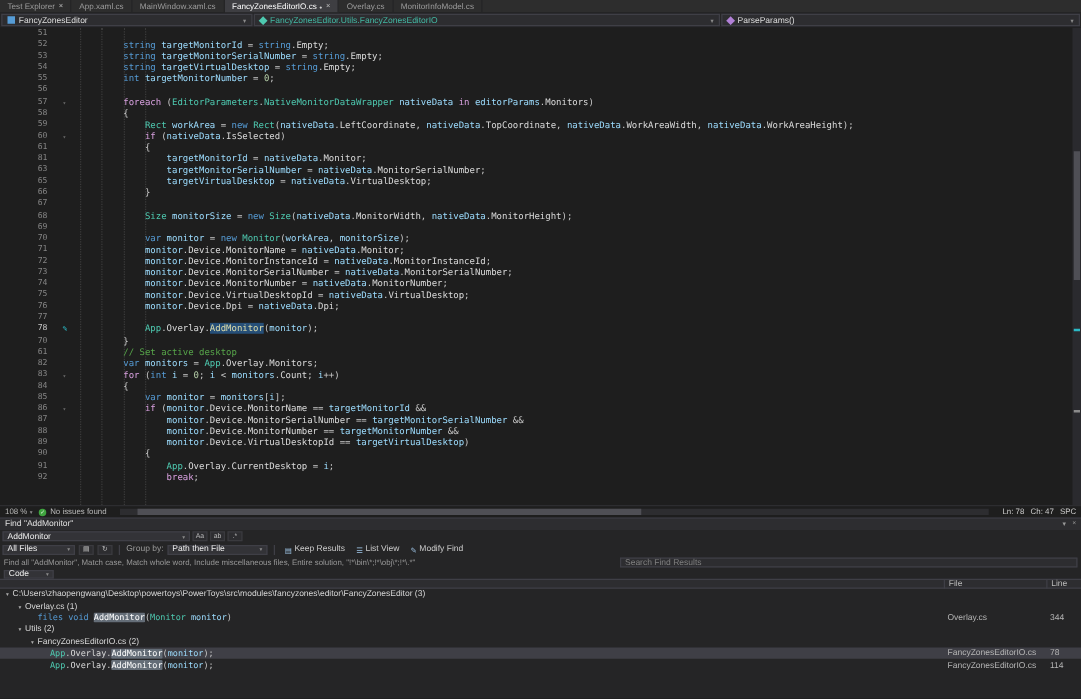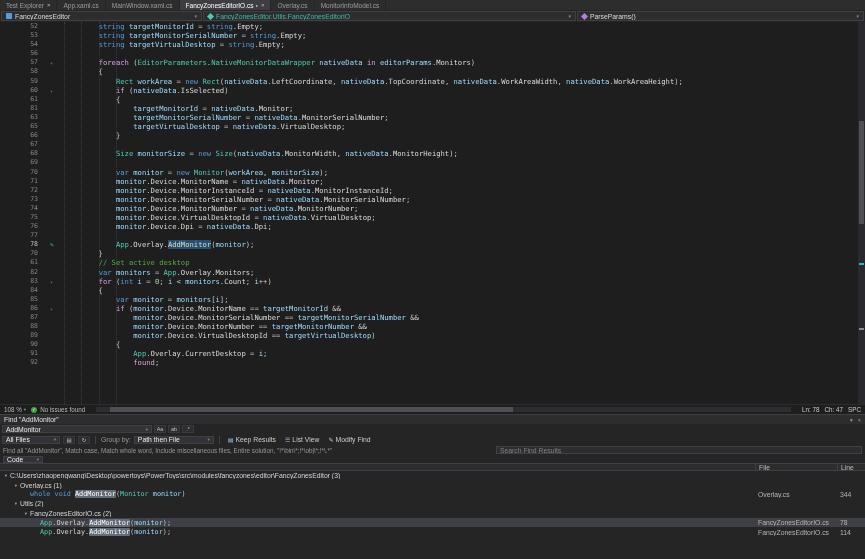--- a/index.html
+++ b/index.html
@@ -143,23 +143,25 @@
       <span class="caret">▾</span>
     </div>
   </div>
 
   <div class="editor">
     <div class="guide" style="left:64px"></div>
     <div class="guide" style="left:81px"></div>
     <div class="guide" style="left:99px"></div>
     <div class="guide" style="left:116px"></div>
     <div id="code-lines">
+        <div class="code-line"><span class="ln">51</span><span class="lmargin"></span><span class="codetxt"></span></div>
         <div class="code-line"><span class="ln">52</span><span class="lmargin"></span><span class="codetxt"><span class="tok-p">        </span><span class="tok-k">string</span><span class="tok-p"> </span><span class="tok-v">targetMonitorId</span><span class="tok-p"> = </span><span class="tok-k">string</span><span class="tok-p">.</span><span class="tok-mem">Empty</span><span class="tok-p">;</span></span></div>
         <div class="code-line"><span class="ln">53</span><span class="lmargin"></span><span class="codetxt"><span class="tok-p">        </span><span class="tok-k">string</span><span class="tok-p"> </span><span class="tok-v">targetMonitorSerialNumber</span><span class="tok-p"> = </span><span class="tok-k">string</span><span class="tok-p">.</span><span class="tok-mem">Empty</span><span class="tok-p">;</span></span></div>
         <div class="code-line"><span class="ln">54</span><span class="lmargin"></span><span class="codetxt"><span class="tok-p">        </span><span class="tok-k">string</span><span class="tok-p"> </span><span class="tok-v">targetVirtualDesktop</span><span class="tok-p"> = </span><span class="tok-k">string</span><span class="tok-p">.</span><span class="tok-mem">Empty</span><span class="tok-p">;</span></span></div>
+        <div class="code-line"><span class="ln">55</span><span class="lmargin"></span><span class="codetxt"><span class="tok-p">        </span><span class="tok-k">int</span><span class="tok-p"> </span><span class="tok-v">targetMonitorNumber</span><span class="tok-p"> = </span><span class="tok-n">0</span><span class="tok-p">;</span></span></div>
         <div class="code-line"><span class="ln">56</span><span class="lmargin"></span><span class="codetxt"></span></div>
         <div class="code-line"><span class="ln">57</span><span class="lmargin"><span class="fold">▾</span></span><span class="codetxt"><span class="tok-p">        </span><span class="tok-ctl">foreach</span><span class="tok-p"> (</span><span class="tok-t">EditorParameters</span><span class="tok-p">.</span><span class="tok-t">NativeMonitorDataWrapper</span><span class="tok-p"> </span><span class="tok-v">nativeData</span><span class="tok-p"> </span><span class="tok-ctl">in</span><span class="tok-p"> </span><span class="tok-v">editorParams</span><span class="tok-p">.</span><span class="tok-mem">Monitors</span><span class="tok-p">)</span></span></div>
         <div class="code-line"><span class="ln">58</span><span class="lmargin"></span><span class="codetxt"><span class="tok-p">        {</span></span></div>
         <div class="code-line"><span class="ln">59</span><span class="lmargin"></span><span class="codetxt"><span class="tok-p">            </span><span class="tok-t">Rect</span><span class="tok-p"> </span><span class="tok-v">workArea</span><span class="tok-p"> = </span><span class="tok-k">new</span><span class="tok-p"> </span><span class="tok-t">Rect</span><span class="tok-p">(</span><span class="tok-v">nativeData</span><span class="tok-p">.</span><span class="tok-mem">LeftCoordinate</span><span class="tok-p">, </span><span class="tok-v">nativeData</span><span class="tok-p">.</span><span class="tok-mem">TopCoordinate</span><span class="tok-p">, </span><span class="tok-v">nativeData</span><span class="tok-p">.</span><span class="tok-mem">WorkAreaWidth</span><span class="tok-p">, </span><span class="tok-v">nativeData</span><span class="tok-p">.</span><span class="tok-mem">WorkAreaHeight</span><span class="tok-p">);</span></span></div>
         <div class="code-line"><span class="ln">60</span><span class="lmargin"><span class="fold">▾</span></span><span class="codetxt"><span class="tok-p">            </span><span class="tok-ctl">if</span><span class="tok-p"> (</span><span class="tok-v">nativeData</span><span class="tok-p">.</span><span class="tok-mem">IsSelected</span><span class="tok-p">)</span></span></div>
         <div class="code-line"><span class="ln">61</span><span class="lmargin"></span><span class="codetxt"><span class="tok-p">            {</span></span></div>
         <div class="code-line"><span class="ln">81</span><span class="lmargin"></span><span class="codetxt"><span class="tok-p">                </span><span class="tok-v">targetMonitorId</span><span class="tok-p"> = </span><span class="tok-v">nativeData</span><span class="tok-p">.</span><span class="tok-mem">Monitor</span><span class="tok-p">;</span></span></div>
         <div class="code-line"><span class="ln">63</span><span class="lmargin"></span><span class="codetxt"><span class="tok-p">                </span><span class="tok-v">targetMonitorSerialNumber</span><span class="tok-p"> = </span><span class="tok-v">nativeData</span><span class="tok-p">.</span><span class="tok-mem">MonitorSerialNumber</span><span class="tok-p">;</span></span></div>
         <div class="code-line"><span class="ln">65</span><span class="lmargin"></span><span class="codetxt"><span class="tok-p">                </span><span class="tok-v">targetVirtualDesktop</span><span class="tok-p"> = </span><span class="tok-v">nativeData</span><span class="tok-p">.</span><span class="tok-mem">VirtualDesktop</span><span class="tok-p">;</span></span></div>
         <div class="code-line"><span class="ln">66</span><span class="lmargin"></span><span class="codetxt"><span class="tok-p">            }</span></span></div>
@@ -180,21 +182,21 @@
         <div class="code-line"><span class="ln">82</span><span class="lmargin"></span><span class="codetxt"><span class="tok-p">        </span><span class="tok-k">var</span><span class="tok-p"> </span><span class="tok-v">monitors</span><span class="tok-p"> = </span><span class="tok-t">App</span><span class="tok-p">.</span><span class="tok-mem">Overlay</span><span class="tok-p">.</span><span class="tok-mem">Monitors</span><span class="tok-p">;</span></span></div>
         <div class="code-line"><span class="ln">83</span><span class="lmargin"><span class="fold">▾</span></span><span class="codetxt"><span class="tok-p">        </span><span class="tok-ctl">for</span><span class="tok-p"> (</span><span class="tok-k">int</span><span class="tok-p"> </span><span class="tok-v">i</span><span class="tok-p"> = </span><span class="tok-n">0</span><span class="tok-p">; </span><span class="tok-v">i</span><span class="tok-p"> &lt; </span><span class="tok-v">monitors</span><span class="tok-p">.</span><span class="tok-mem">Count</span><span class="tok-p">; </span><span class="tok-v">i</span><span class="tok-p">++)</span></span></div>
         <div class="code-line"><span class="ln">84</span><span class="lmargin"></span><span class="codetxt"><span class="tok-p">        {</span></span></div>
         <div class="code-line"><span class="ln">85</span><span class="lmargin"></span><span class="codetxt"><span class="tok-p">            </span><span class="tok-k">var</span><span class="tok-p"> </span><span class="tok-v">monitor</span><span class="tok-p"> = </span><span class="tok-v">monitors</span><span class="tok-p">[</span><span class="tok-v">i</span><span class="tok-p">];</span></span></div>
         <div class="code-line"><span class="ln">86</span><span class="lmargin"><span class="fold">▾</span></span><span class="codetxt"><span class="tok-p">            </span><span class="tok-ctl">if</span><span class="tok-p"> (</span><span class="tok-v">monitor</span><span class="tok-p">.</span><span class="tok-mem">Device</span><span class="tok-p">.</span><span class="tok-mem">MonitorName</span><span class="tok-p"> == </span><span class="tok-v">targetMonitorId</span><span class="tok-p"> &amp;&amp;</span></span></div>
         <div class="code-line"><span class="ln">87</span><span class="lmargin"></span><span class="codetxt"><span class="tok-p">                </span><span class="tok-v">monitor</span><span class="tok-p">.</span><span class="tok-mem">Device</span><span class="tok-p">.</span><span class="tok-mem">MonitorSerialNumber</span><span class="tok-p"> == </span><span class="tok-v">targetMonitorSerialNumber</span><span class="tok-p"> &amp;&amp;</span></span></div>
         <div class="code-line"><span class="ln">88</span><span class="lmargin"></span><span class="codetxt"><span class="tok-p">                </span><span class="tok-v">monitor</span><span class="tok-p">.</span><span class="tok-mem">Device</span><span class="tok-p">.</span><span class="tok-mem">MonitorNumber</span><span class="tok-p"> == </span><span class="tok-v">targetMonitorNumber</span><span class="tok-p"> &amp;&amp;</span></span></div>
         <div class="code-line"><span class="ln">89</span><span class="lmargin"></span><span class="codetxt"><span class="tok-p">                </span><span class="tok-v">monitor</span><span class="tok-p">.</span><span class="tok-mem">Device</span><span class="tok-p">.</span><span class="tok-mem">VirtualDesktopId</span><span class="tok-p"> == </span><span class="tok-v">targetVirtualDesktop</span><span class="tok-p">)</span></span></div>
         <div class="code-line"><span class="ln">90</span><span class="lmargin"></span><span class="codetxt"><span class="tok-p">            {</span></span></div>
         <div class="code-line"><span class="ln">91</span><span class="lmargin"></span><span class="codetxt"><span class="tok-p">                </span><span class="tok-t">App</span><span class="tok-p">.</span><span class="tok-mem">Overlay</span><span class="tok-p">.</span><span class="tok-mem">CurrentDesktop</span><span class="tok-p"> = </span><span class="tok-v">i</span><span class="tok-p">;</span></span></div>
-        <div class="code-line"><span class="ln">92</span><span class="lmargin"></span><span class="codetxt"><span class="tok-p">                </span><span class="tok-ctl">found</span><span class="tok-p">;</span></span></div>
+        <div class="code-line"><span class="ln">92</span><span class="lmargin"></span><span class="codetxt"><span class="tok-p">                </span><span class="tok-ctl">break</span><span class="tok-p">;</span></span></div>
       </div>
     <div class="vscroll">
       <div class="thumb"></div>
       <div class="mark-cyan"></div>
       <div class="mark-grey"></div>
     </div>
   </div>
 
   <div class="estatus">
     <span class="zoom">
@@ -289,21 +291,21 @@
         <div class="fp-row group">
           <span class="fp-ind" style="width: 12px;"></span>
           <span class="fp-chev">▾</span>
           <span class="fp-lbl">Overlay.cs (1)</span>
           <span class="col-file"></span>
           <span class="col-line"></span>
         </div>
         <div class="fp-row match">
           <span class="fp-ind" style="width: 22px;"></span>
           <span class="fp-chev"></span>
-          <span class="fp-lbl"><span class="tok-k">whole</span><span class="tok-p"> </span><span class="tok-k">void</span><span class="tok-p"> </span><span class="tok-match">AddMonitor</span><span class="tok-p">(</span><span class="tok-t">Monitor</span><span class="tok-p"> </span><span class="tok-v">monitor</span><span class="tok-p">)</span></span>
+          <span class="fp-lbl"><span class="tok-k">files</span><span class="tok-p"> </span><span class="tok-k">void</span><span class="tok-p"> </span><span class="tok-match">AddMonitor</span><span class="tok-p">(</span><span class="tok-t">Monitor</span><span class="tok-p"> </span><span class="tok-v">monitor</span><span class="tok-p">)</span></span>
           <span class="col-file">Overlay.cs</span>
           <span class="col-line">344</span>
         </div>
         <div class="fp-row group">
           <span class="fp-ind" style="width: 12px;"></span>
           <span class="fp-chev">▾</span>
           <span class="fp-lbl">Utils (2)</span>
           <span class="col-file"></span>
           <span class="col-line"></span>
         </div>

